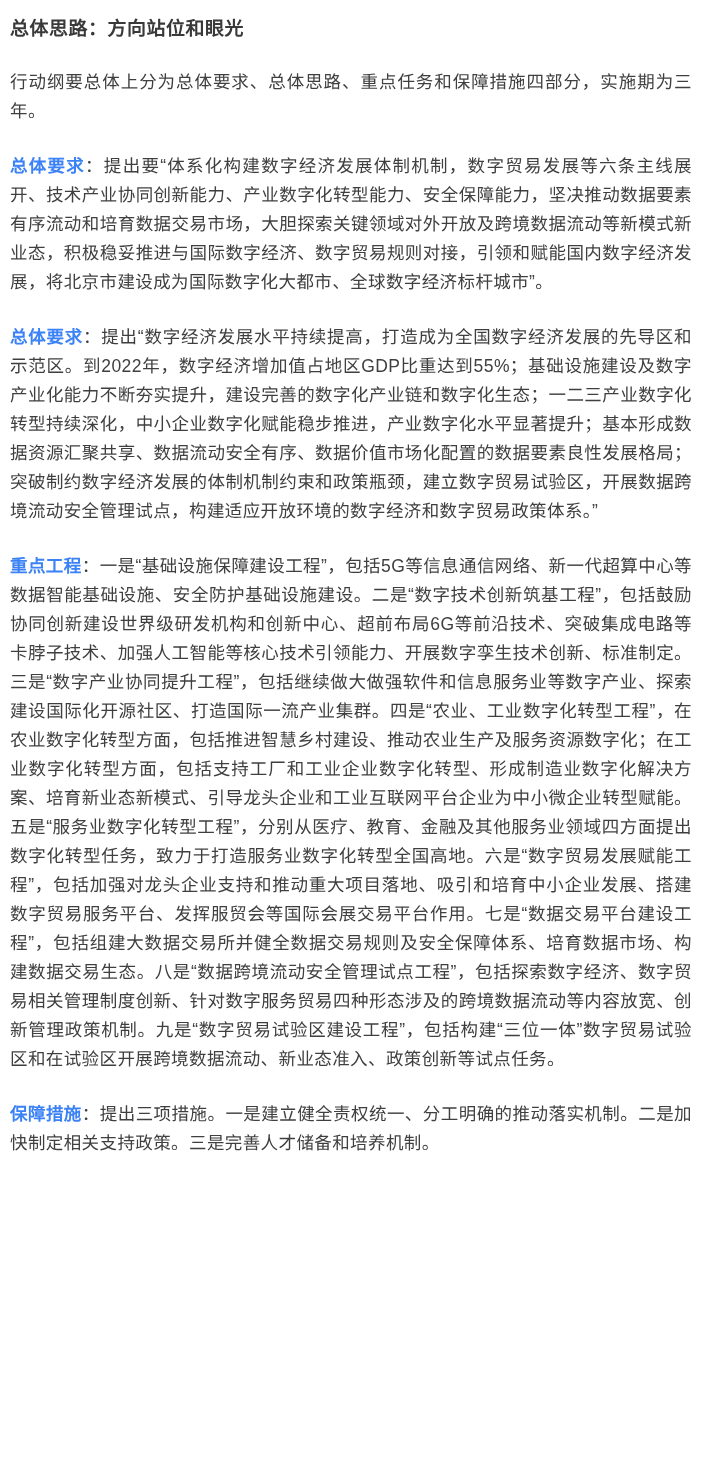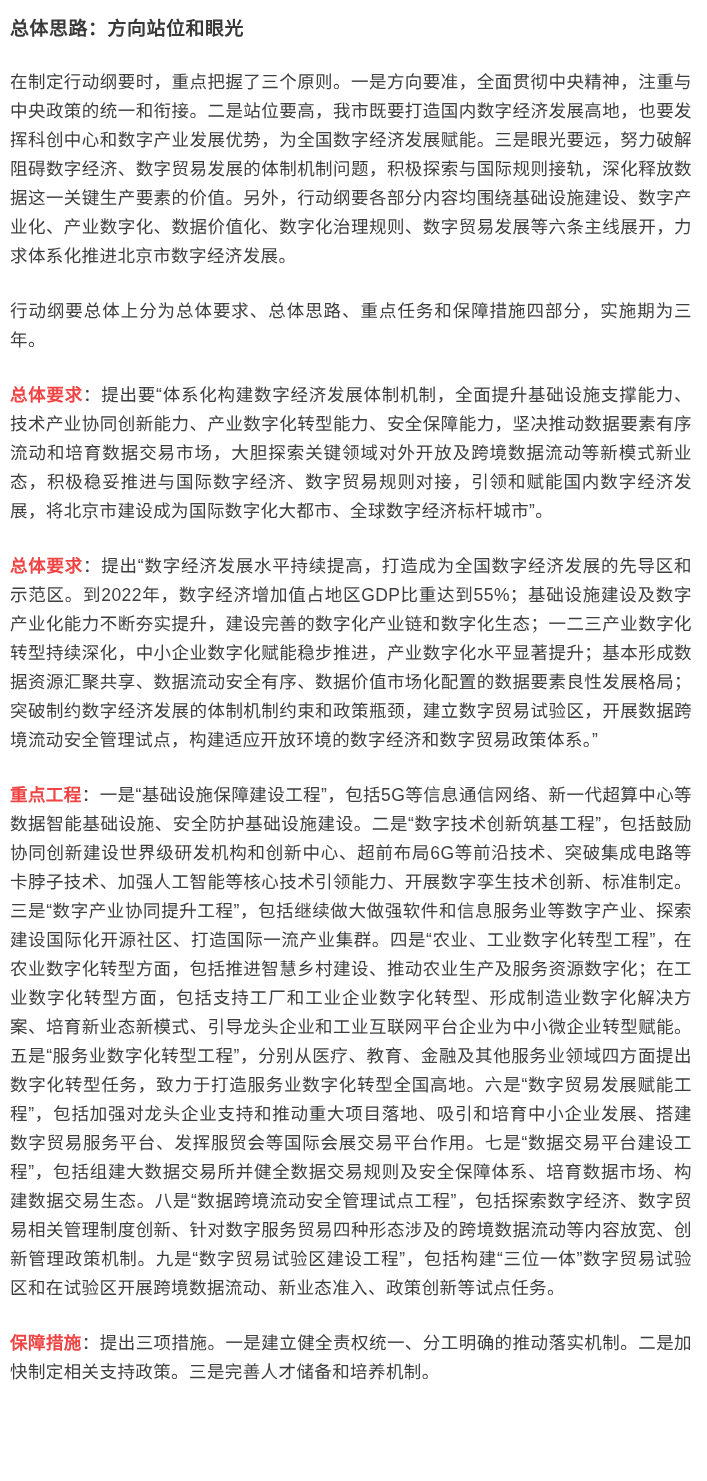--- a/index.html
+++ b/index.html
@@ -33,36 +33,35 @@
     line-height: 29px;
     letter-spacing: 0.4px;
     text-align: justify;
     margin: 0 0 26px 0;
   }
   .para:last-child {
     margin-bottom: 16px;
   }
   .para strong {
     font-weight: 700;
-    color: #ef4444;
+    color: #3b82f6;
   }
 </style>
 </head>
 <body>
 
 <div class="article">
 
   <h2 class="section-heading">总体思路：方向站位和眼光</h2>
 
-  <p class="para">在制定行动纲要时，重点把握了三个原则。一是方向要准，全面贯彻中央精神，注重与中央政策的统一和衔接。二是站位要高，我市既要打造国内数字经济发展高地，也要发挥科创中心和数字产业发展优势，为全国数字经济发展赋能。三是眼光要远，努力破解阻碍数字经济、数字贸易发展的体制机制问题，积极探索与国际规则接轨，深化释放数据这一关键生产要素的价值。另外，行动纲要各部分内容均围绕基础设施建设、数字产业化、产业数字化、数据价值化、数字化治理规则、数字贸易发展等六条主线展开，力求体系化推进北京市数字经济发展。</p>
 
 
   <p class="para">行动纲要总体上分为总体要求、总体思路、重点任务和保障措施四部分，实施期为三年。</p>
 
-  <p class="para"><strong>总体要求</strong><span>：提出要“体系化构建数字经济发展体制机制，全面提升基础设施支撑能力、技术产业协同创新能力、产业数字化转型能力、安全保障能力，坚决推动数据要素有序流动和培育数据交易市场，大胆探索关键领域对外开放及跨境数据流动等新模式新业态，积极稳妥推进与国际数字经济、数字贸易规则对接，引领和赋能国内数字经济发展，将北京市建设成为国际数字化大都市、全球数字经济标杆城市”。</span></p>
+  <p class="para"><strong>总体要求</strong><span>：提出要“体系化构建数字经济发展体制机制，数字贸易发展等六条主线展开、技术产业协同创新能力、产业数字化转型能力、安全保障能力，坚决推动数据要素有序流动和培育数据交易市场，大胆探索关键领域对外开放及跨境数据流动等新模式新业态，积极稳妥推进与国际数字经济、数字贸易规则对接，引领和赋能国内数字经济发展，将北京市建设成为国际数字化大都市、全球数字经济标杆城市”。</span></p>
 
   <p class="para"><strong>总体要求</strong><span>：提出“数字经济发展水平持续提高，打造成为全国数字经济发展的先导区和示范区。到2022年，数字经济增加值占地区GDP比重达到55%；基础设施建设及数字产业化能力不断夯实提升，建设完善的数字化产业链和数字化生态；一二三产业数字化转型持续深化，中小企业数字化赋能稳步推进，产业数字化水平显著提升；基本形成数据资源汇聚共享、数据流动安全有序、数据价值市场化配置的数据要素良性发展格局；突破制约数字经济发展的体制机制约束和政策瓶颈，建立数字贸易试验区，开展数据跨境流动安全管理试点，构建适应开放环境的数字经济和数字贸易政策体系。”</span></p>
 
   <p class="para"><strong>重点工程</strong><span>：一是“基础设施保障建设工程”，包括5G等信息通信网络、新一代超算中心等数据智能基础设施、安全防护基础设施建设。二是“数字技术创新筑基工程”，包括鼓励协同创新建设世界级研发机构和创新中心、超前布局6G等前沿技术、突破集成电路等卡脖子技术、加强人工智能等核心技术引领能力、开展数字孪生技术创新、标准制定。三是“数字产业协同提升工程”，包括继续做大做强软件和信息服务业等数字产业、探索建设国际化开源社区、打造国际一流产业集群。四是“农业、工业数字化转型工程”，在农业数字化转型方面，包括推进智慧乡村建设、推动农业生产及服务资源数字化；在工业数字化转型方面，包括支持工厂和工业企业数字化转型、形成制造业数字化解决方案、培育新业态新模式、引导龙头企业和工业互联网平台企业为中小微企业转型赋能。五是“服务业数字化转型工程”，分别从医疗、教育、金融及其他服务业领域四方面提出数字化转型任务，致力于打造服务业数字化转型全国高地。六是“数字贸易发展赋能工程”，包括加强对龙头企业支持和推动重大项目落地、吸引和培育中小企业发展、搭建数字贸易服务平台、发挥服贸会等国际会展交易平台作用。七是“数据交易平台建设工程”，包括组建大数据交易所并健全数据交易规则及安全保障体系、培育数据市场、构建数据交易生态。八是“数据跨境流动安全管理试点工程”，包括探索数字经济、数字贸易相关管理制度创新、针对数字服务贸易四种形态涉及的跨境数据流动等内容放宽、创新管理政策机制。九是“数字贸易试验区建设工程”，包括构建“三位一体”数字贸易试验区和在试验区开展跨境数据流动、新业态准入、政策创新等试点任务。</span></p>
 
   <p class="para"><strong>保障措施</strong><span>：提出三项措施。一是建立健全责权统一、分工明确的推动落实机制。二是加快制定相关支持政策。三是完善人才储备和培养机制。</span></p>
 
 </div>
 
 </body></html>

